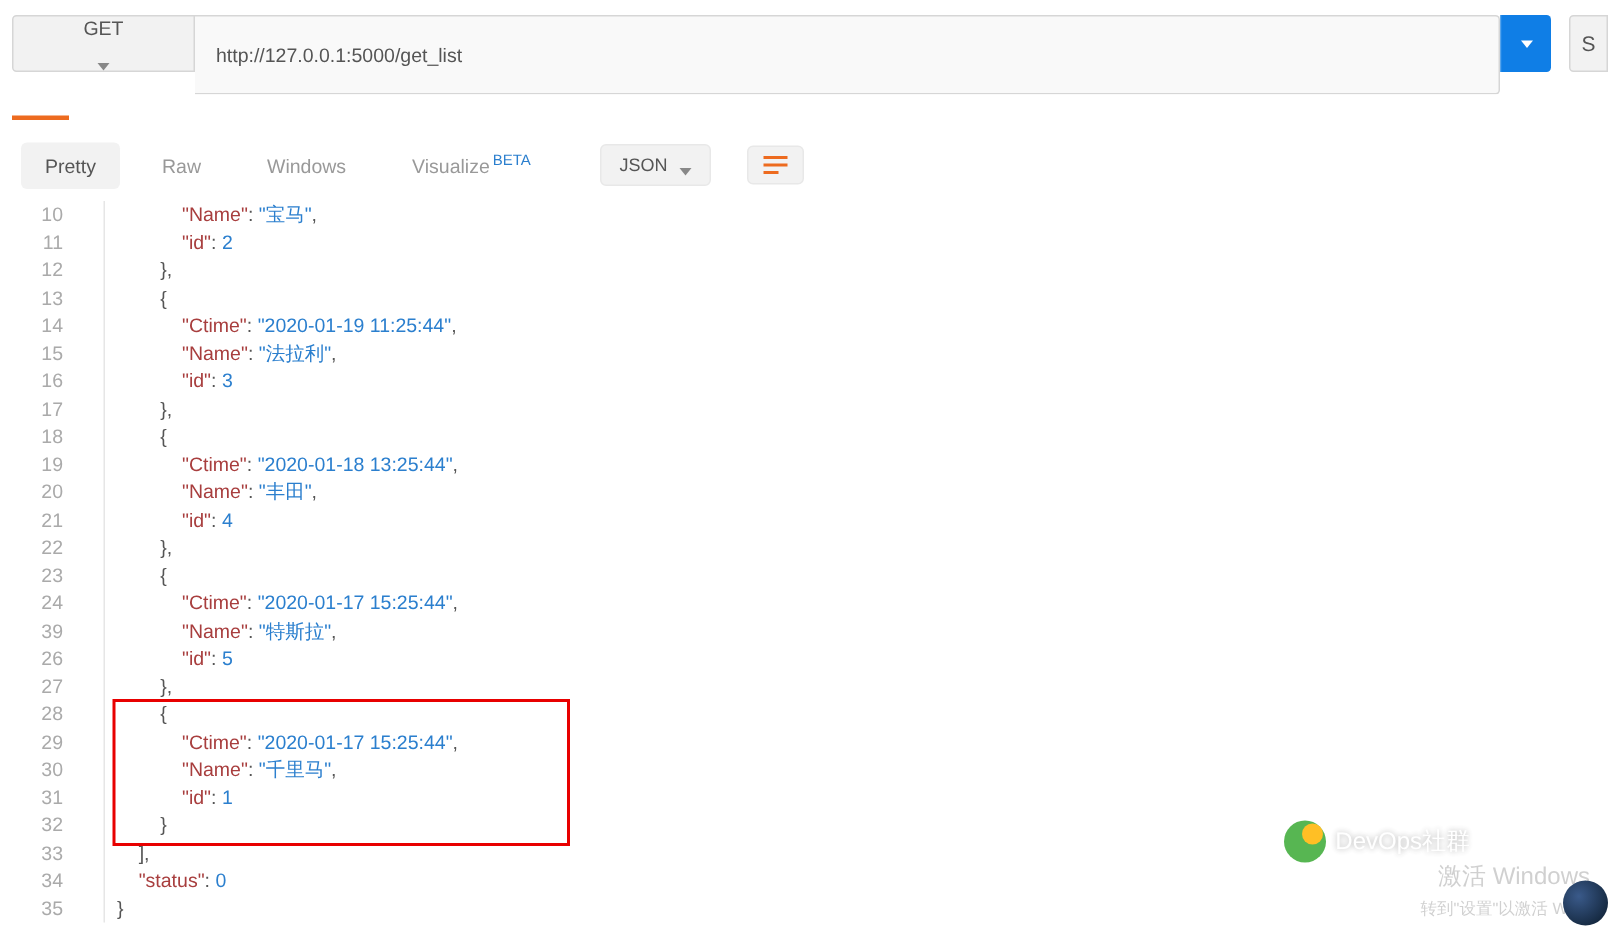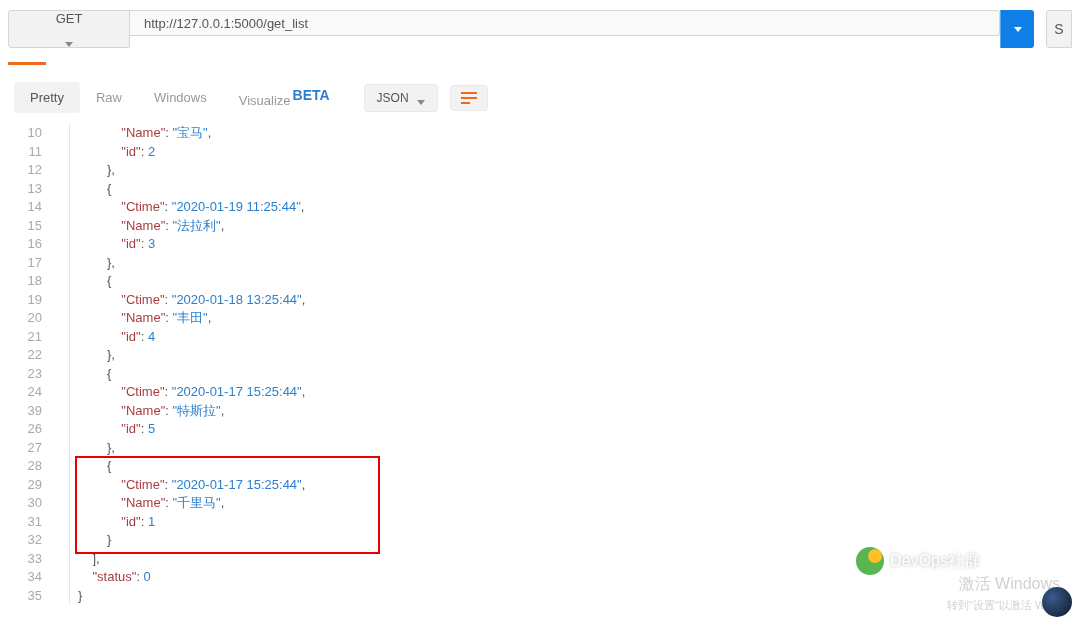--- a/index.html
+++ b/index.html
@@ -30,21 +30,21 @@
       align-items: center;
       justify-content: space-between;
       padding: 0 12px;
       font-size: 13px;
       color: #555;
       border-radius: 3px 0 0 3px;
       flex-direction: column;
     }
     .url-input {
       flex: 1;
-      height: 26px;
+      height: 53px;
       border: 1px solid #d6d6d6;
       border-left: none;
       background: #f9f9f9;
       padding: 0 14px;
       font-size: 13px;
       color: #555;
       border-radius: 0 3px 3px 0;
       outline: none;
     }
     .send-btn {
@@ -89,40 +89,40 @@
       height: 3px;
       width: 38px;
       background: #ed6b1f;
       margin-left: 8px;
       margin-bottom: 14px;
     }
     .response-tabs {
       display: flex;
       align-items: center;
       padding: 0 14px;
-      gap: 0;
+      gap: 12px;
       margin-bottom: 8px;
     }
     .resp-tab {
       padding: 8px 16px;
       font-size: 13px;
       color: #999;
       cursor: pointer;
       border: none;
       background: transparent;
     }
     .resp-tab.active {
       background: #f2f2f2;
       color: #555;
       border-radius: 4px;
     }
     .beta-badge {
-      font-size: 14px;
+      font-size: 10px;
       color: #2b7fce;
-      font-weight: 700;
+      font-weight: 400;
       margin-left: 2px;
       vertical-align: super;
     }
     .format-select {
       margin-left: 18px;
       padding: 6px 12px;
       background: #f2f2f2;
       border: 1px solid #e8e8e8;
       border-radius: 4px;
       font-size: 12px;

